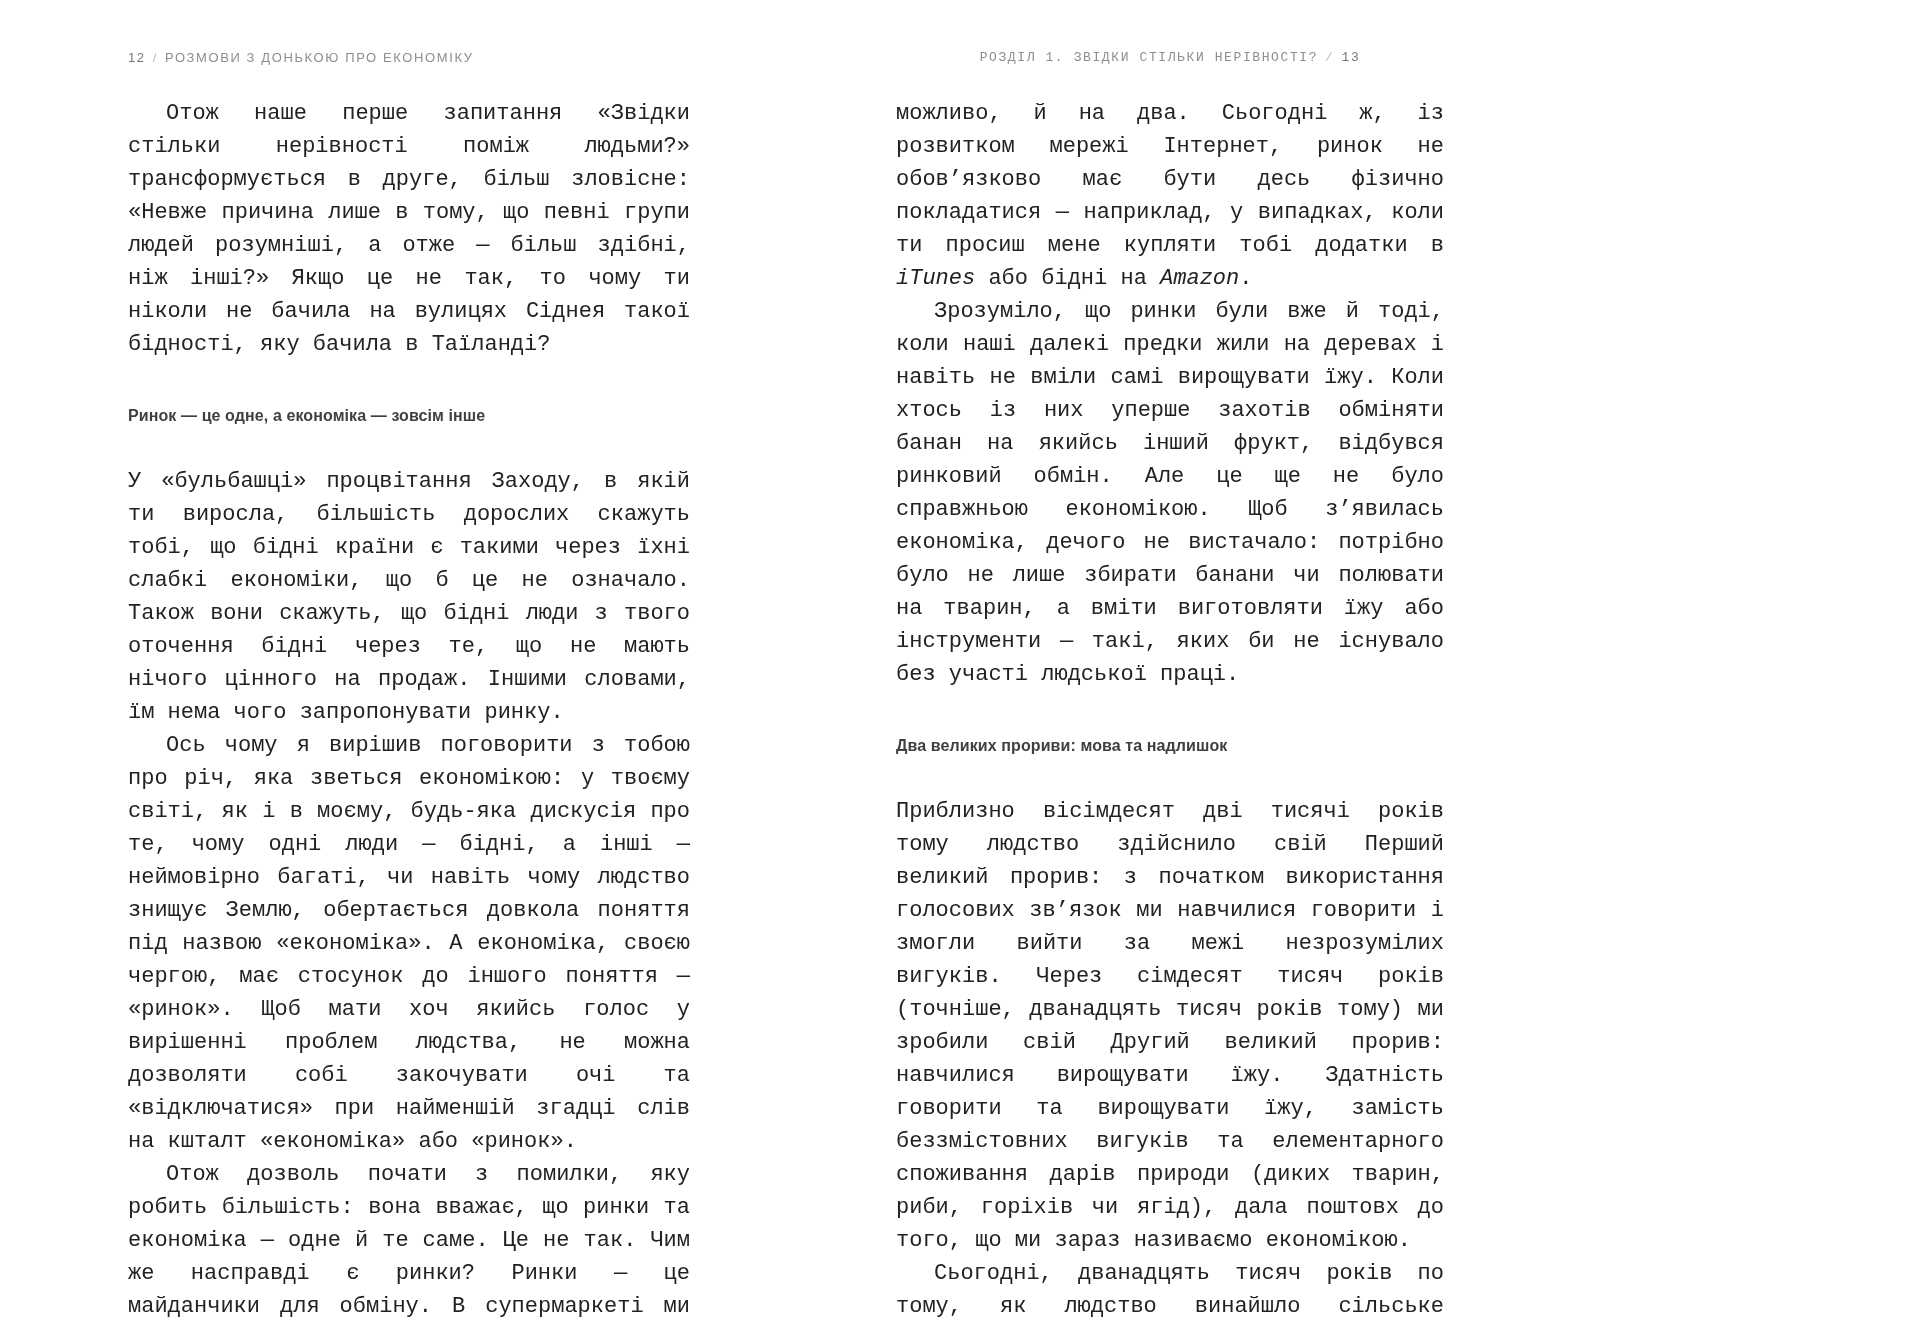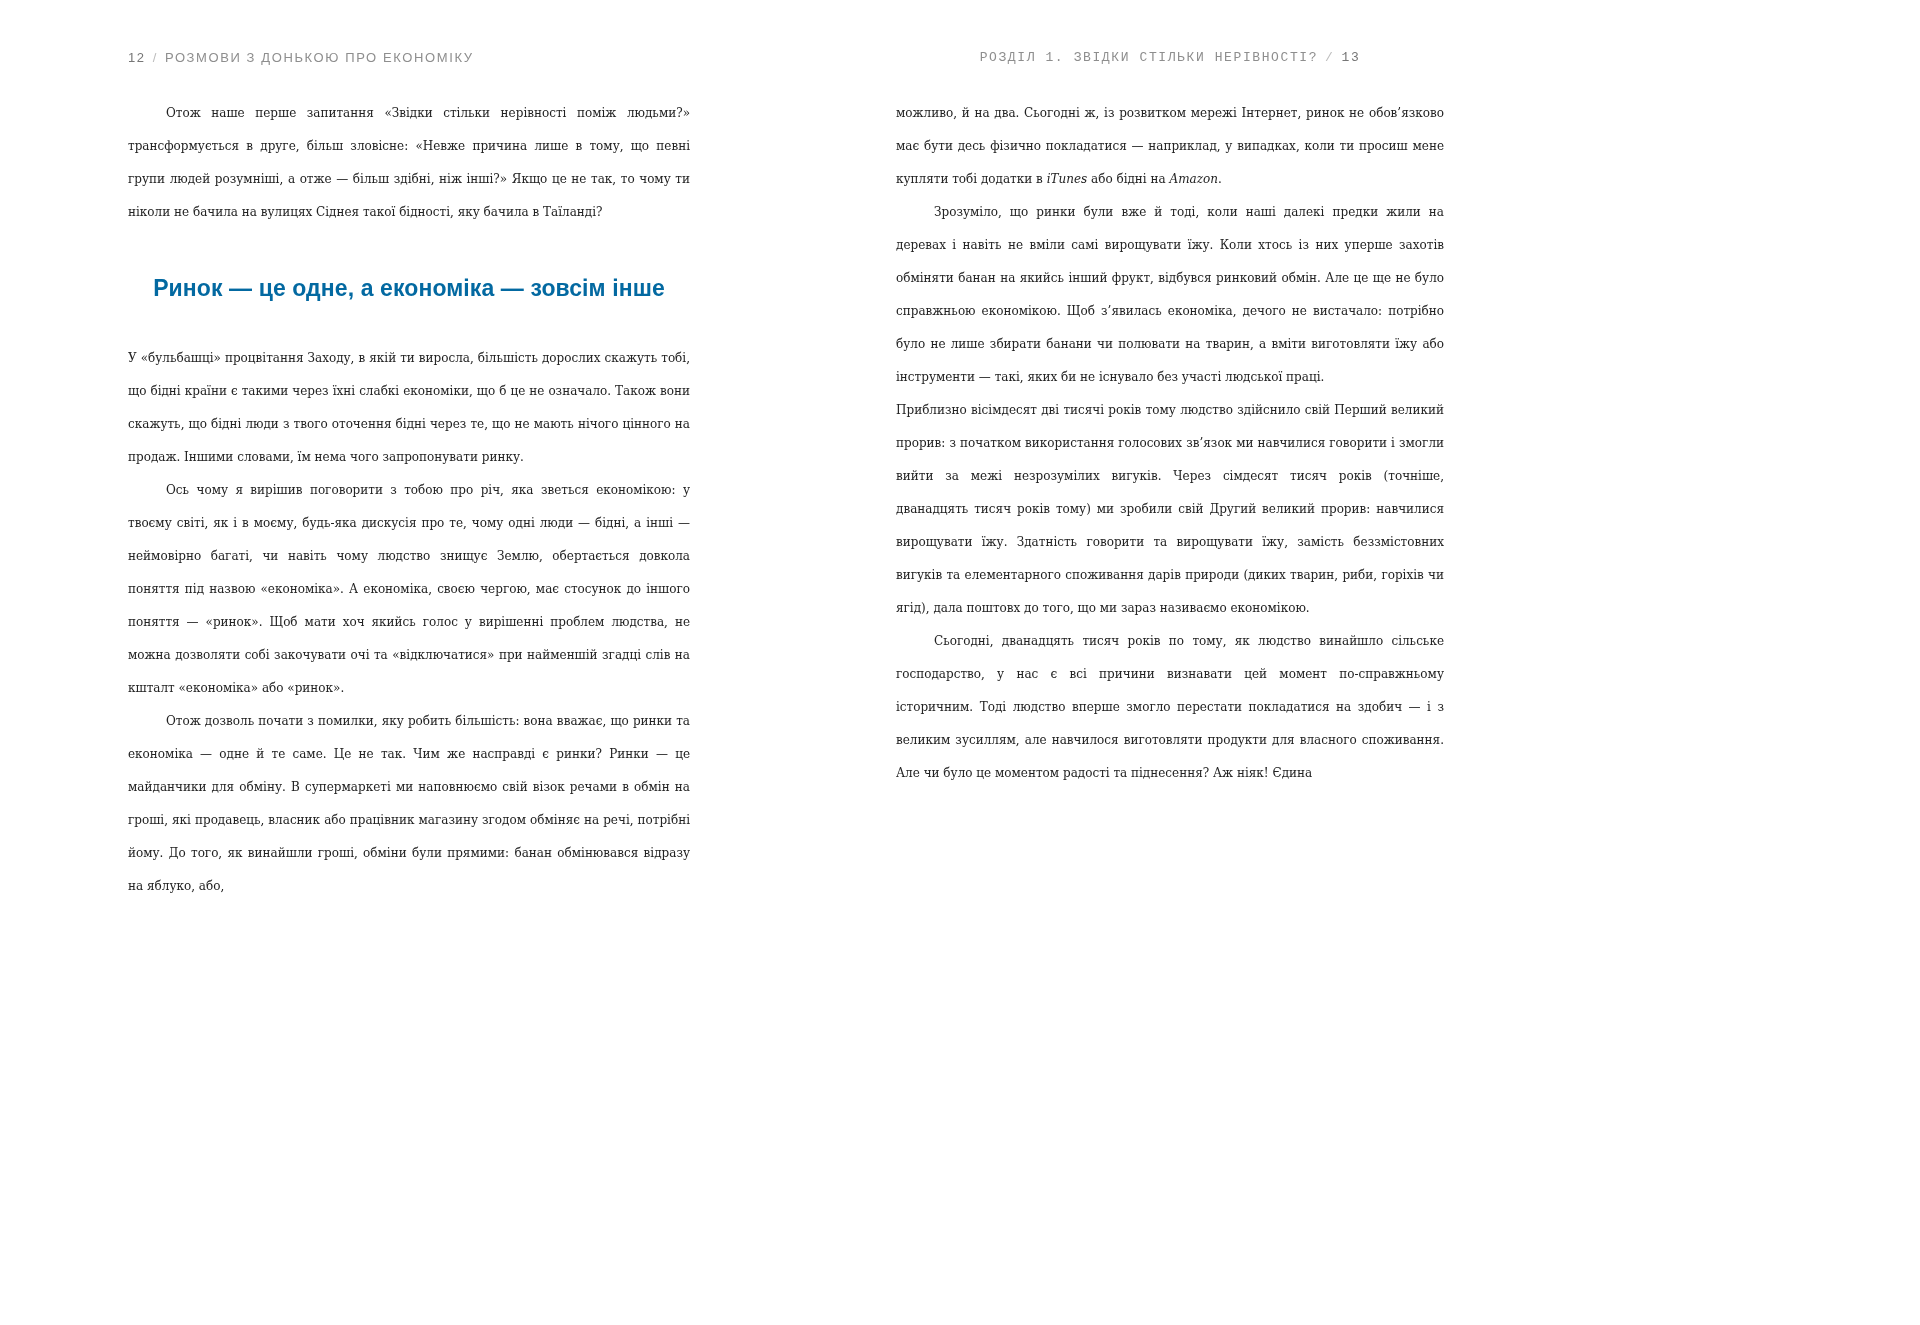--- a/index.html
+++ b/index.html
@@ -31,37 +31,37 @@
     text-transform: uppercase;
     color: #8e8e8e;
     white-space: nowrap;
     margin-bottom: 32px;
   }
   .page-right .running-head { text-align: center; font-family: Liberation Mono, monospace; }
   .running-head .page-num { color: #767676; }
   .running-head .sep { color: #bdbdbd; padding: 0 7px; }
 
   .page-body p {
-    font-size: 12px;
+    font-size: 22px;
     line-height: 33px;
     text-align: justify;
     hyphens: auto;
     color: #222222;
+    font-family: Liberation Mono, monospace;
   }
   p.indent { text-indent: 38px; }
   p.flush  { text-indent: 0; }
 
   h2.section-heading {
     font-family: "Liberation Sans", sans-serif;
-    font-size: 23px;
+    font-size: 16px;
     font-weight: 700;
-    color: #0369a1;
+    color: #404040;
     margin: 46px 0 40px 0;
     letter-spacing: 0.1px;
-    text-align: center;
   }
   em { font-style: italic; }
 </style>
 </head>
 <body>
 
 <div class="spread">
 
   <div class="page page-left">
     <header class="running-head">
@@ -76,18 +76,19 @@
     </div>
   </div>
 
   <div class="page page-right">
     <header class="running-head">
       <span class="head-title">Розділ 1. Звідки стільки нерівності?</span><span class="sep">/</span><span class="page-num">13</span>
     </header>
     <div class="page-body">
       <p class="flush"><span>можливо, й на два. Сьогодні ж, із розвитком мережі Інтернет, ринок не обов’язково має бути десь фізично покладатися — наприклад, у випадках, коли ти просиш мене купляти тобі додатки в </span><em>iTunes</em><span> або бідні на </span><em>Amazon</em><span>.</span></p>
       <p class="indent">Зрозуміло, що ринки були вже й тоді, коли наші далекі предки жили на деревах і навіть не вміли самі вирощувати їжу. Коли хтось із них уперше захотів обміняти банан на якийсь інший фрукт, відбувся ринковий обмін. Але це ще не було справжньою економікою. Щоб з’явилась економіка, дечого не вистачало: потрібно було не лише збирати банани чи полювати на тварин, а вміти виготовляти їжу або інструменти — такі, яких би не існувало без участі людської праці.</p>
+      <h2 class="section-heading">Два великих прориви: мова та надлишок</h2>
       <p class="flush">Приблизно вісімдесят дві тисячі років тому людство здійснило свій Перший великий прорив: з початком використання голосових зв’язок ми навчилися говорити і змогли вийти за межі незрозумілих вигуків. Через сімдесят тисяч років (точніше, дванадцять тисяч років тому) ми зробили свій Другий великий прорив: навчилися вирощувати їжу. Здатність говорити та вирощувати їжу, замість беззмістовних вигуків та елементарного споживання дарів природи (диких тварин, риби, горіхів чи ягід), дала поштовх до того, що ми зараз називаємо економікою.</p>
       <p class="indent">Сьогодні, дванадцять тисяч років по тому, як людство винайшло сільське господарство, у нас є всі причини визнавати цей момент по-справжньому історичним. Тоді людство вперше змогло перестати покладатися на здобич — і з великим зусиллям, але навчилося виготовляти продукти для власного споживання. Але чи було це моментом радості та піднесення? Аж ніяк! Єдина</p>
     </div>
   </div>
 
 </div>
 
 </body></html>

